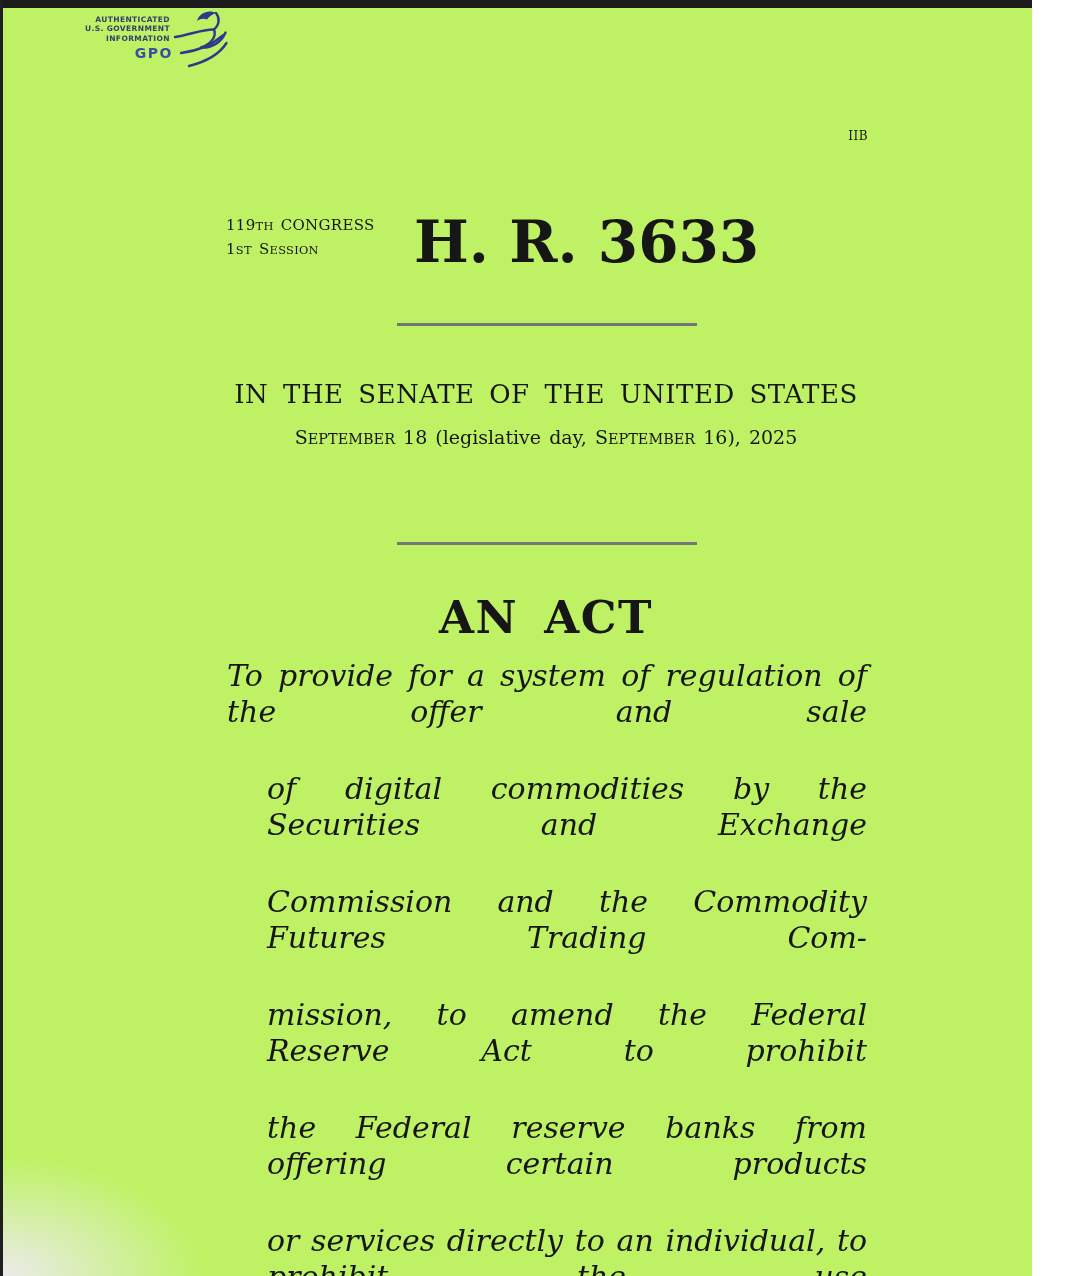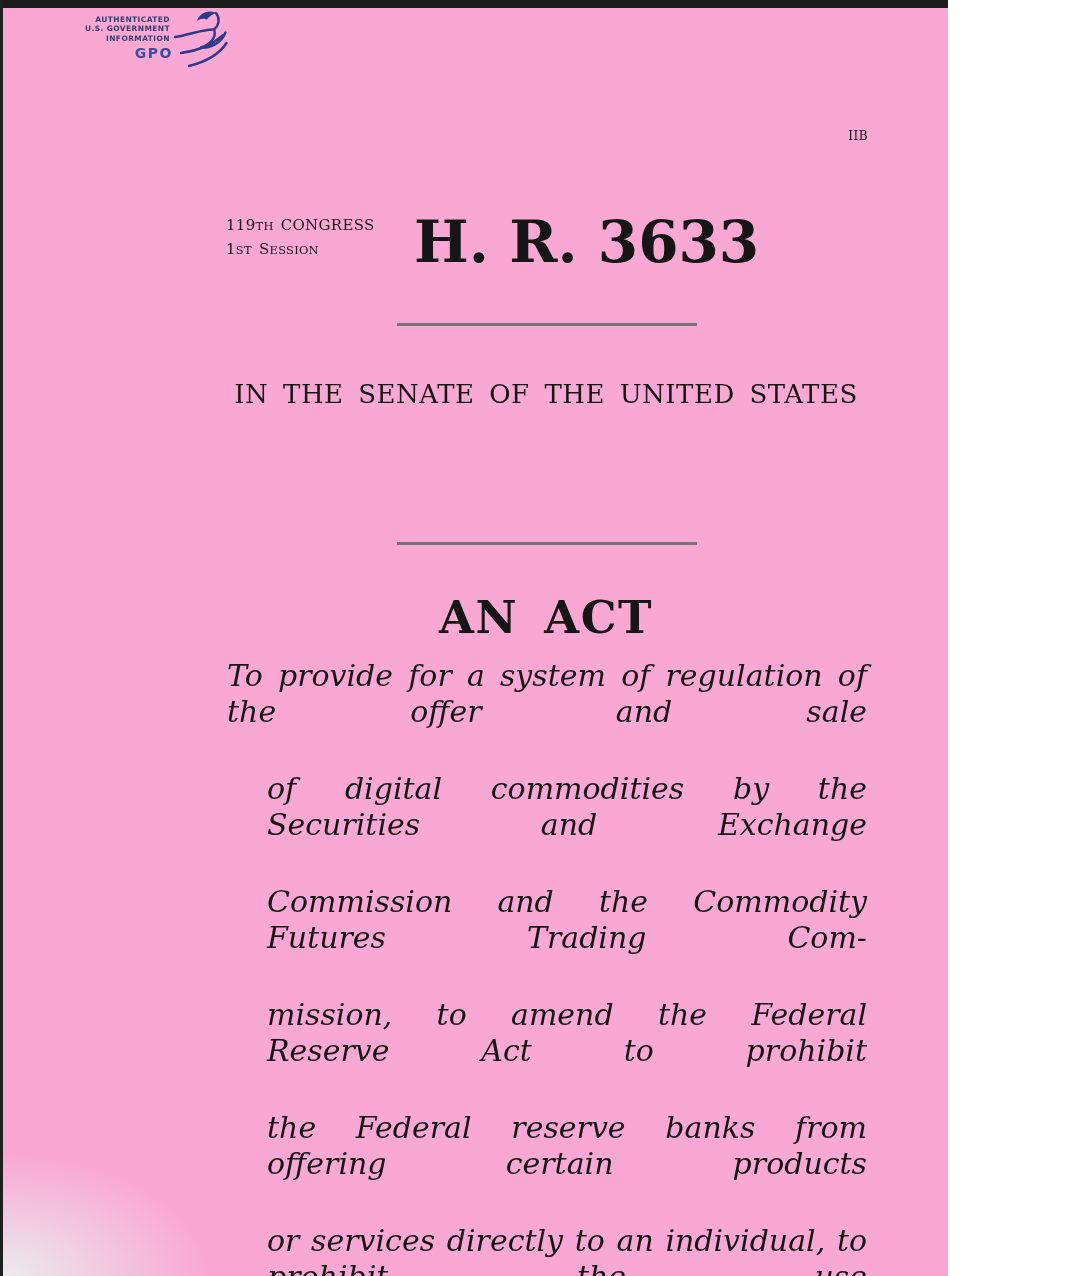--- a/index.html
+++ b/index.html
@@ -1,20 +1,20 @@
 <!DOCTYPE html>
 <html><head>
 <meta charset="utf-8">
 <style>
   html, body { margin: 0; padding: 0; background: #ffffff; }
   .page {
     position: relative;
-    width: 948px;
+    width: 1032px;
     height: 1276px;
-    background: #f9a8d4;
+    background: #bef264;
     overflow: hidden;
     font-family: "DejaVu Serif", "Liberation Serif", serif;
     color: #161616;
   }
   
   .edge-top {
     position: absolute; left: 0; top: 0; width: 100%; height: 8px;
     background: #1b1b1b;
   }
   .edge-left {
@@ -131,20 +131,21 @@
     <div><span>119</span><span class="sc">TH</span><span> CONGRESS</span></div>
     <div><span>1</span><span class="sc">ST</span><span> S</span><span class="sc">ESSION</span></div>
   </div>
 
   <div class="bill-number">H. R. 3633</div>
 
   <div class="rule rule-1"></div>
 
   <div class="senate-heading">IN THE SENATE OF THE UNITED STATES</div>
 
+  <div class="date-line"><span>S</span><span class="sc">EPTEMBER</span><span> 18 (legislative day, </span><span>S</span><span class="sc">EPTEMBER</span><span> 16), 2025</span></div>
 
 
   <div class="rule rule-2"></div>
 
   <div class="act-heading">AN ACT</div>
 
   <div class="act-title">
     <div class="line">To provide for a system of regulation of the offer and sale</div>
     <div class="line indent">of digital commodities by the Securities and Exchange</div>
     <div class="line indent">Commission and the Commodity Futures Trading Com-</div>

